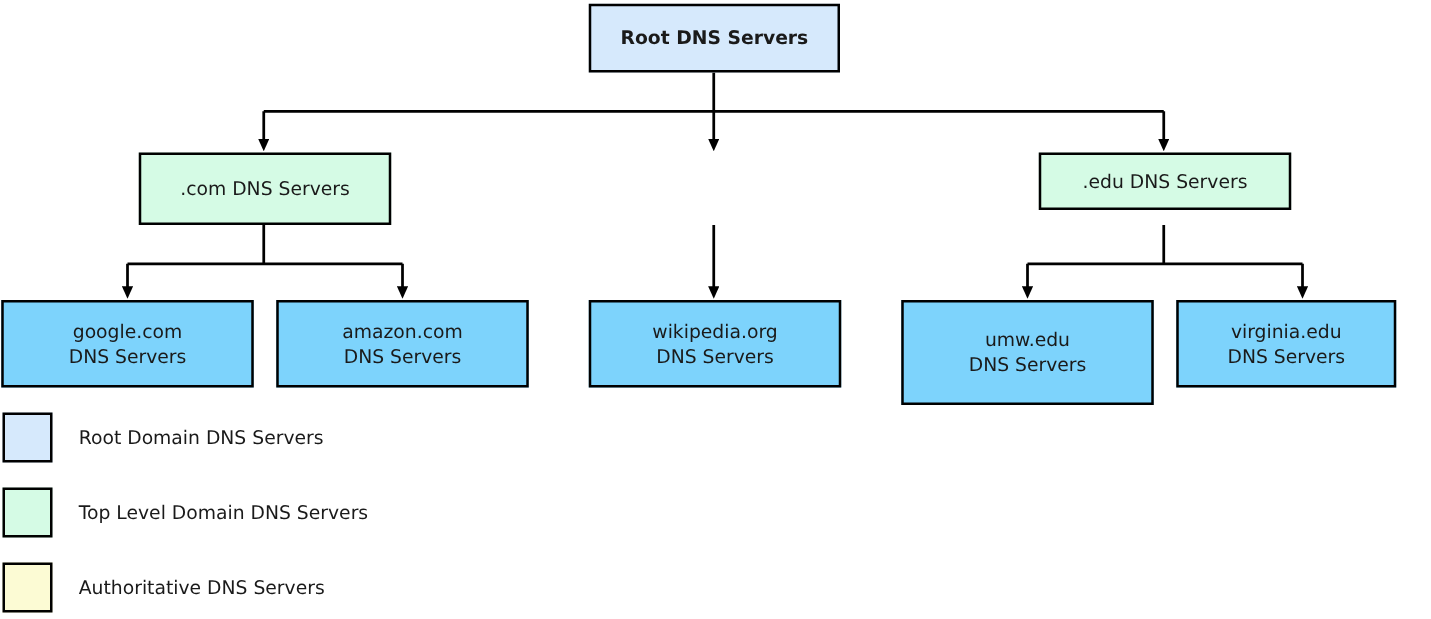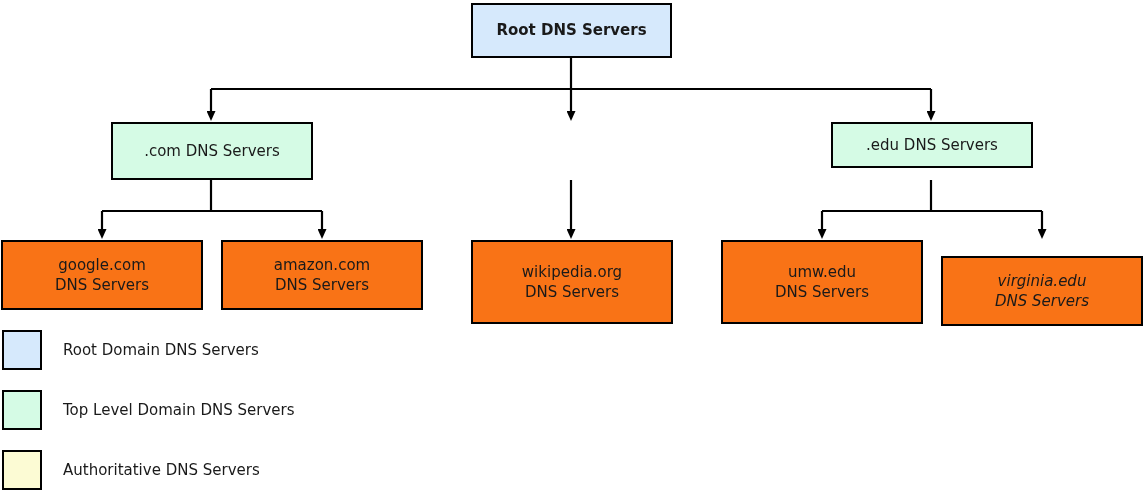--- a/index.html
+++ b/index.html
@@ -37,21 +37,21 @@
     z-index: 3;
   }
 
   .node .label-line {
     display: block;
     white-space: nowrap;
   }
 
   .node-root   { background: #d6e9fc; }
   .node-tld    { background: #d5fbe5; }
-  .node-auth   { background: #f97316; }
+  .node-auth   { background: #7dd3fc; }
 
   
   #edges {
     position: absolute;
     left: 0;
     top: 0;
     width: 1145px;
     height: 495px;
     z-index: 1;
     pointer-events: none;
@@ -141,33 +141,33 @@
       <span class="label-line">google.com</span>
       <span class="label-line">DNS Servers</span>
     </div>
   </div>
   <div class="node node-auth" style="left:221px; top:240px; width:202px; height:70px;">
     <div>
       <span class="label-line">amazon.com</span>
       <span class="label-line">DNS Servers</span>
     </div>
   </div>
-  <div class="node node-auth" style="left:471px; top:240px; width:202px; height:84px;">
+  <div class="node node-auth" style="left:471px; top:240px; width:202px; height:70px;">
     <div>
       <span class="label-line">wikipedia.org</span>
       <span class="label-line">DNS Servers</span>
     </div>
   </div>
   <div class="node node-auth" style="left:721px; top:240px; width:202px; height:84px;">
     <div>
       <span class="label-line">umw.edu</span>
       <span class="label-line">DNS Servers</span>
     </div>
   </div>
-  <div class="node node-auth" style="left:941px; top:256px; width:202px; height:70px;font-style:italic;">
+  <div class="node node-auth" style="left:941px; top:240px; width:176px; height:70px;">
     <div>
       <span class="label-line">virginia.edu</span>
       <span class="label-line">DNS Servers</span>
     </div>
   </div>
 </div>
 
 <div id="legend">
   <div class="legend-row" style="top:5px;">
     <span class="legend-swatch" style="background:#d6e9fc;"></span>

